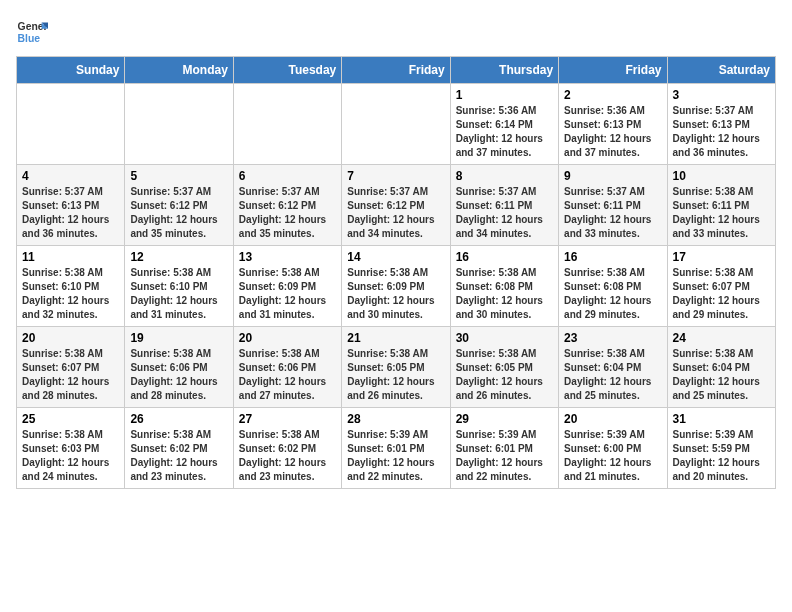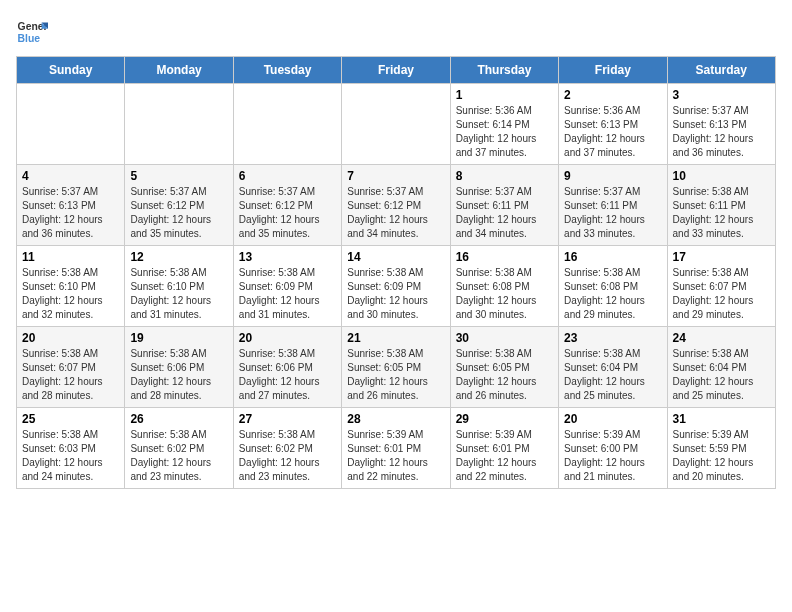--- a/index.html
+++ b/index.html
@@ -38,21 +38,21 @@
       color: #555;
     }
     table {
       width: 100%;
       border-collapse: collapse;
       font-size: 11px;
     }
     thead tr th {
       background-color: #3a7bbf;
       color: #fff;
-      text-align: center;
+      text-align: right;
       padding: 6px 5px;
       font-size: 12px;
       border: 1px solid #ccc;
     }
     tbody tr td {
       border: 1px solid #ccc;
       vertical-align: top;
       padding: 4px 5px;
       height: 80px;
     }
@@ -65,20 +65,21 @@
     .day-num {
       font-weight: bold;
       font-size: 12px;
       display: block;
       margin-bottom: 2px;
     }
     .day-info {
       font-size: 10px;
       color: #333;
       line-height: 1.4;
+      font-weight: bold;
     }
     .empty-cell {
       background: #fff;
     }
   </style>
 </head>
 <body>
 
 <div class="header">
   <div class="logo">

